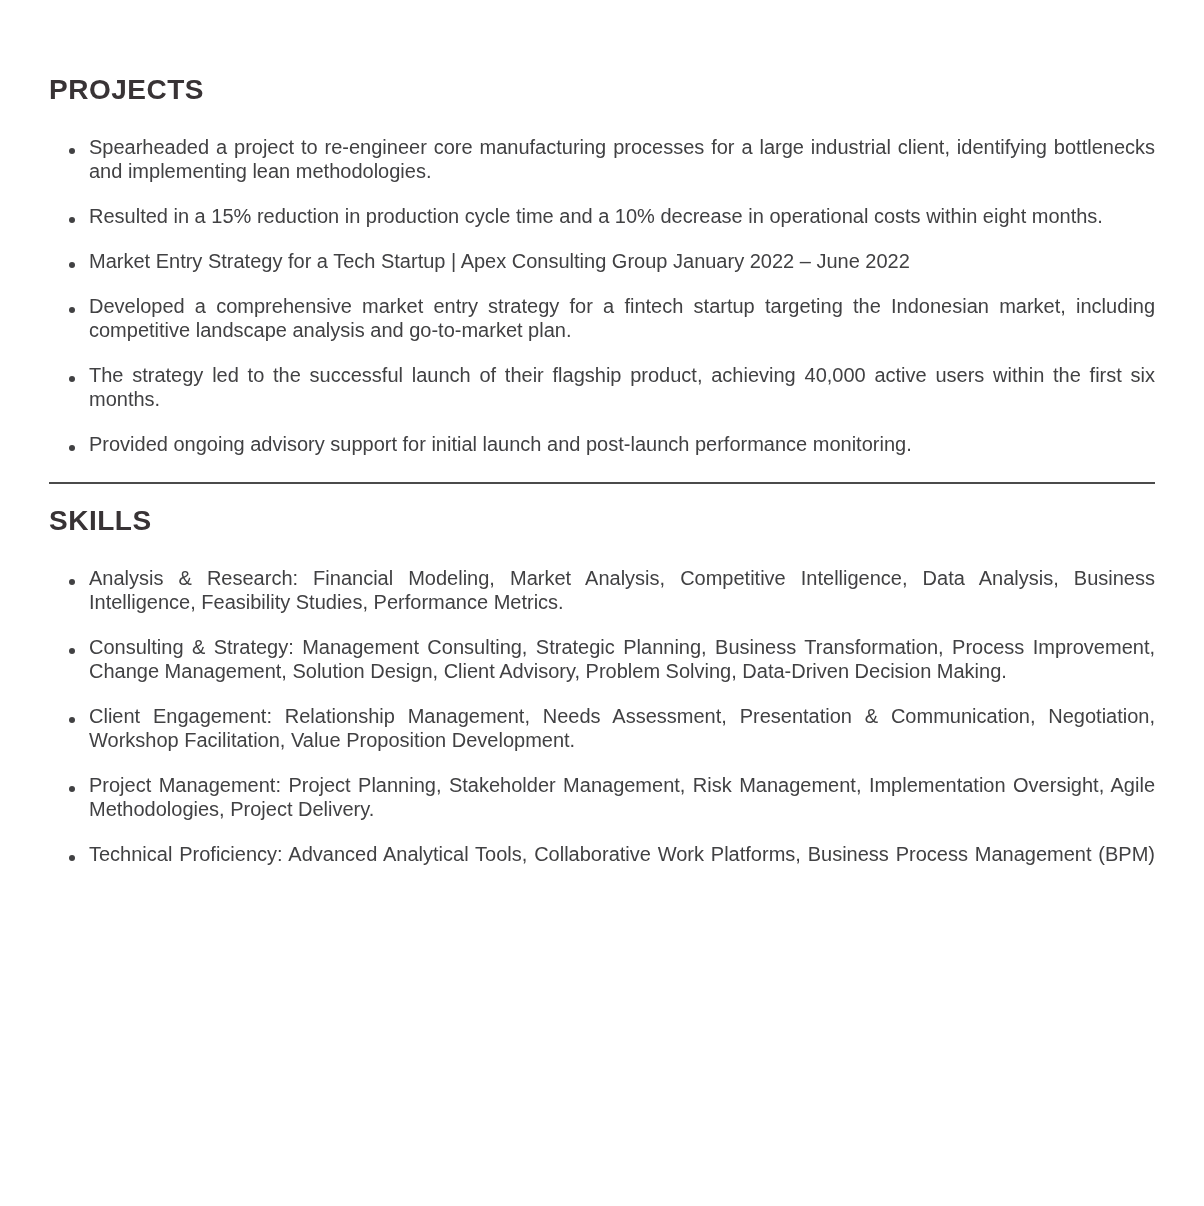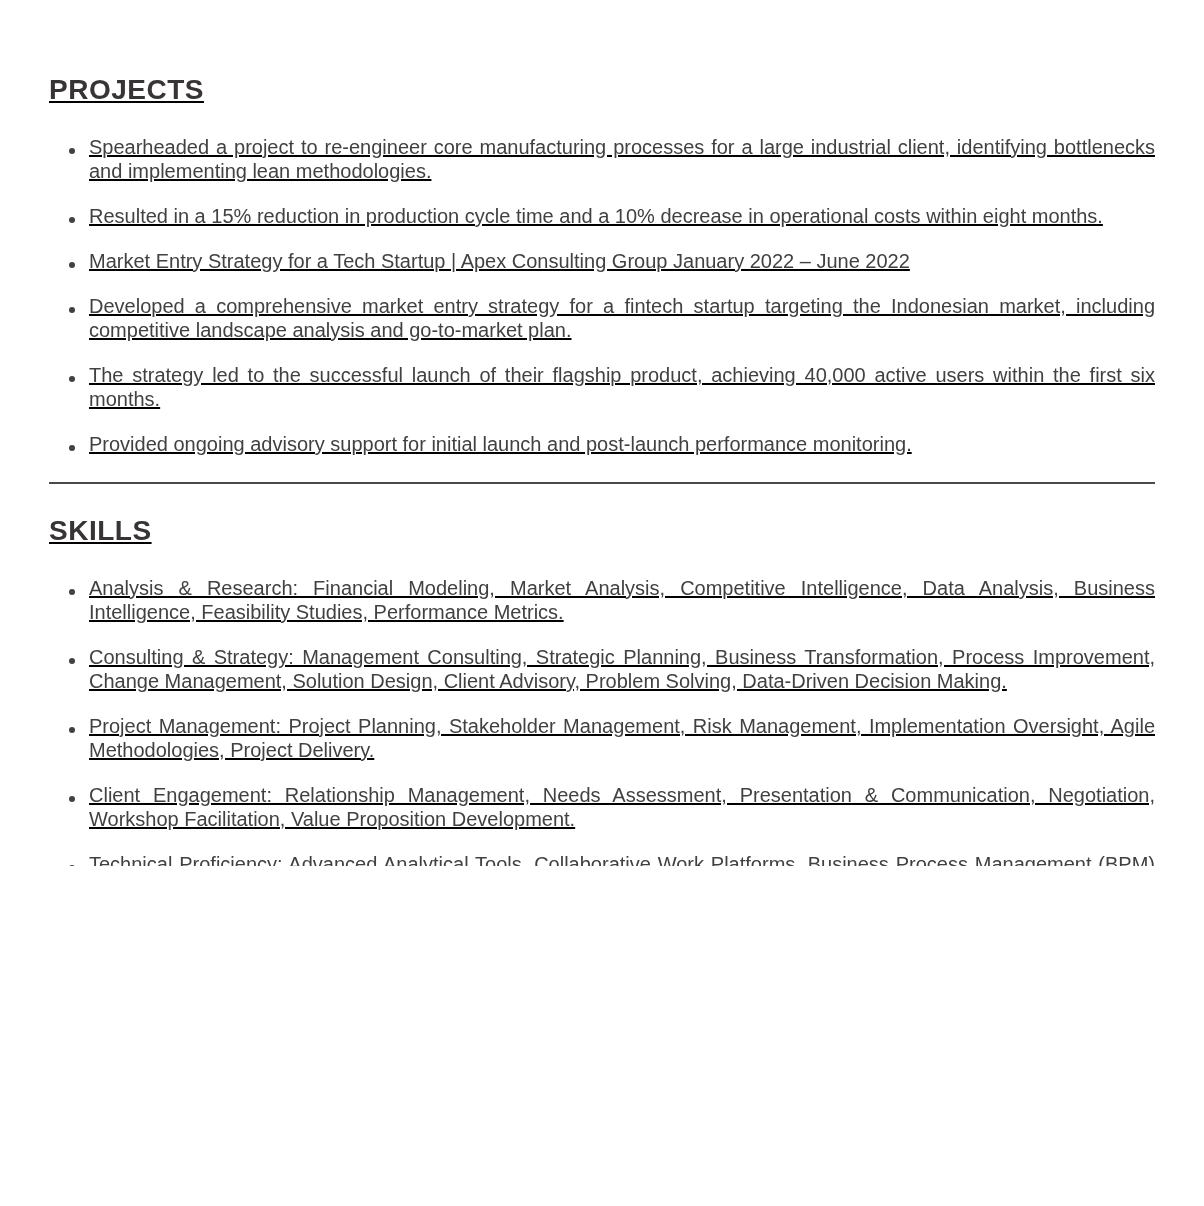--- a/index.html
+++ b/index.html
@@ -7,21 +7,20 @@
     padding: 0;
     background: #ffffff;
   }
   .page {
     position: relative;
     width: 1204px;
     height: 866px;
     background: var(--bg, #ffffff);
     overflow: hidden;
     font-family: "Liberation Sans", "DejaVu Sans", sans-serif;
-    text-decoration: underline;
   }
   .content {
     padding: 76px 49px 0 49px;
   }
   .section-title {
     margin: 0;
     font-size: 28px;
     line-height: 28px;
     font-weight: 700;
     letter-spacing: 0.5px;
@@ -51,21 +50,21 @@
     height: 6px;
     border-radius: 50%;
     background: var(--body, #414143);
   }
   hr.section-divider {
     border: none;
     border-top: 2px solid var(--divider, #4b4b4b);
     margin: 26px 0 0 0;
   }
   .section-skills .section-title {
-    margin-top: 33px;
+    margin-top: 23px;
   }
   .watermark {
     position: absolute;
     left: 0;
     right: 0;
     top: 1112px;
     text-align: right;
     color: var(--watermark, #dcdcdc);
     line-height: 1;
     user-select: none;
@@ -103,22 +102,22 @@
         </ul>
     </section>
 
     <hr class="section-divider">
 
     <section class="section-skills">
       <h2 class="section-title">SKILLS</h2>
       <ul class="bullet-list">
           <li>Analysis &amp; Research: Financial Modeling, Market Analysis, Competitive Intelligence, Data Analysis, Business Intelligence, Feasibility Studies, Performance Metrics.</li>
           <li>Consulting &amp; Strategy: Management Consulting, Strategic Planning, Business Transformation, Process Improvement, Change Management, Solution Design, Client Advisory, Problem Solving, Data-Driven Decision Making.</li>
+          <li>Client Engagement: Relationship Management, Needs Assessment, Presentation &amp; Communication, Negotiation, Workshop Facilitation, Value Proposition Development.</li>
           <li>Project Management: Project Planning, Stakeholder Management, Risk Management, Implementation Oversight, Agile Methodologies, Project Delivery.</li>
-          <li>Client Engagement: Relationship Management, Needs Assessment, Presentation &amp; Communication, Negotiation, Workshop Facilitation, Value Proposition Development.</li>
           <li>Technical Proficiency: Advanced Analytical Tools, Collaborative Work Platforms, Business Process Management (BPM) Software, Spreadsheet Modeling, Presentation Software.</li>
         </ul>
     </section>
 
   </div>
 
   <div class="watermark">
     <div class="watermark-logo">نفذلي</div>
     <div class="watermark-site">nafezly.com</div>
   </div>

